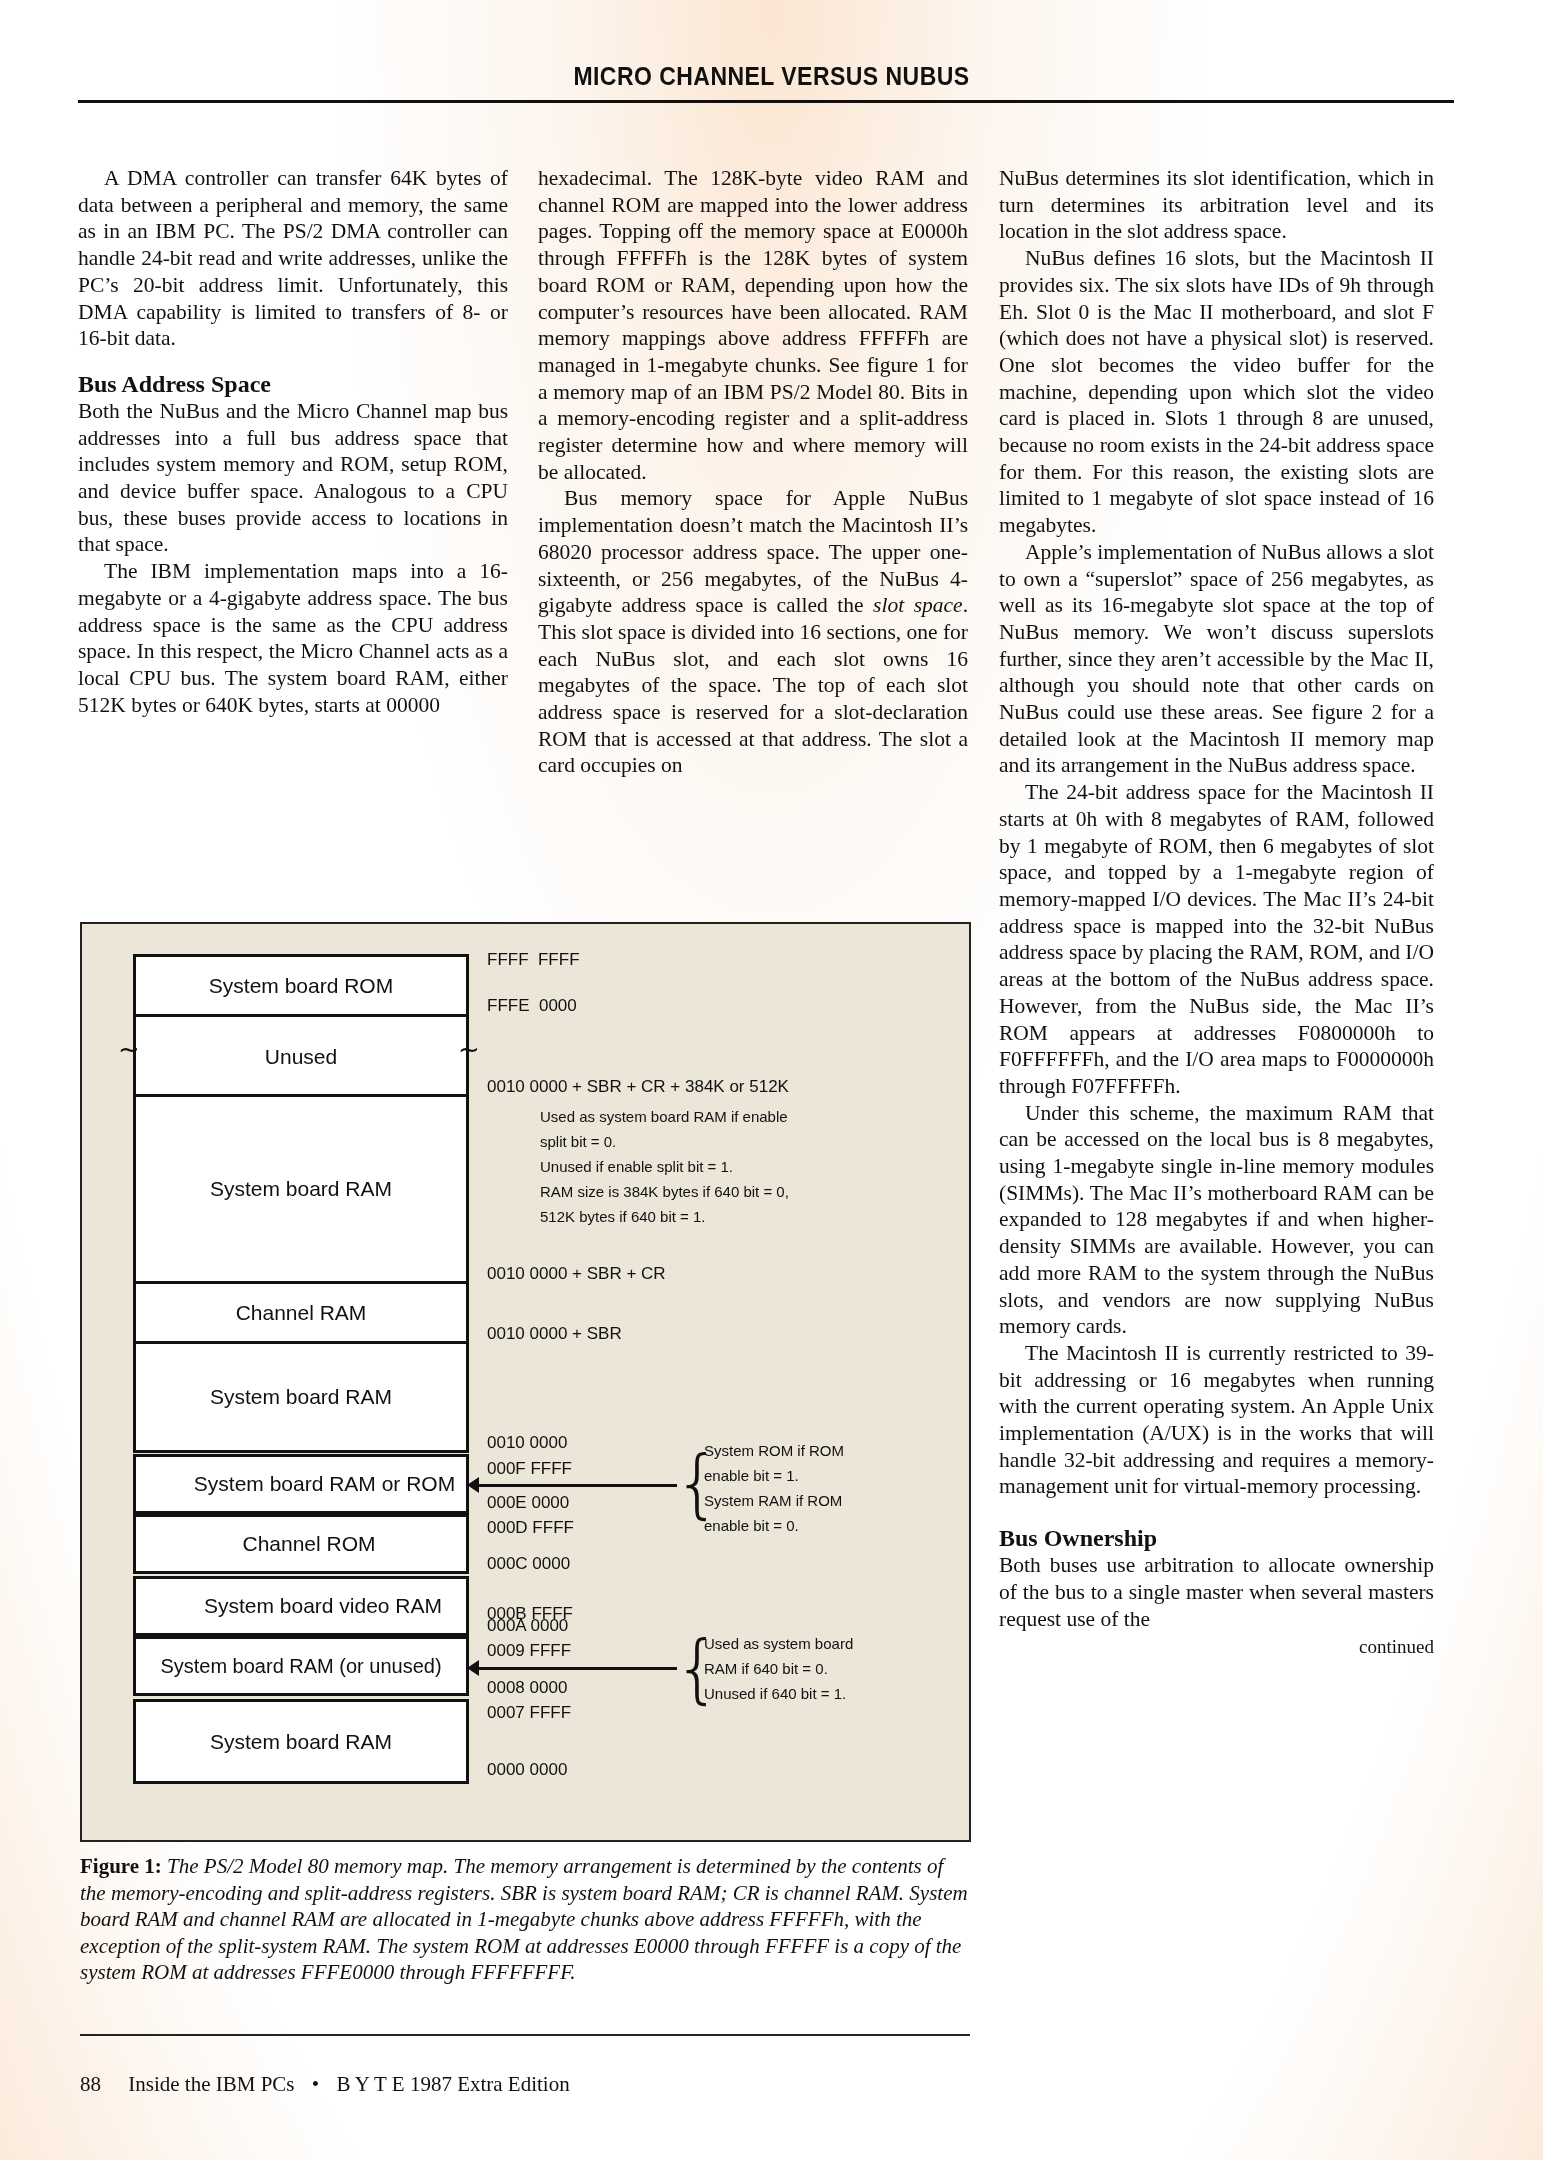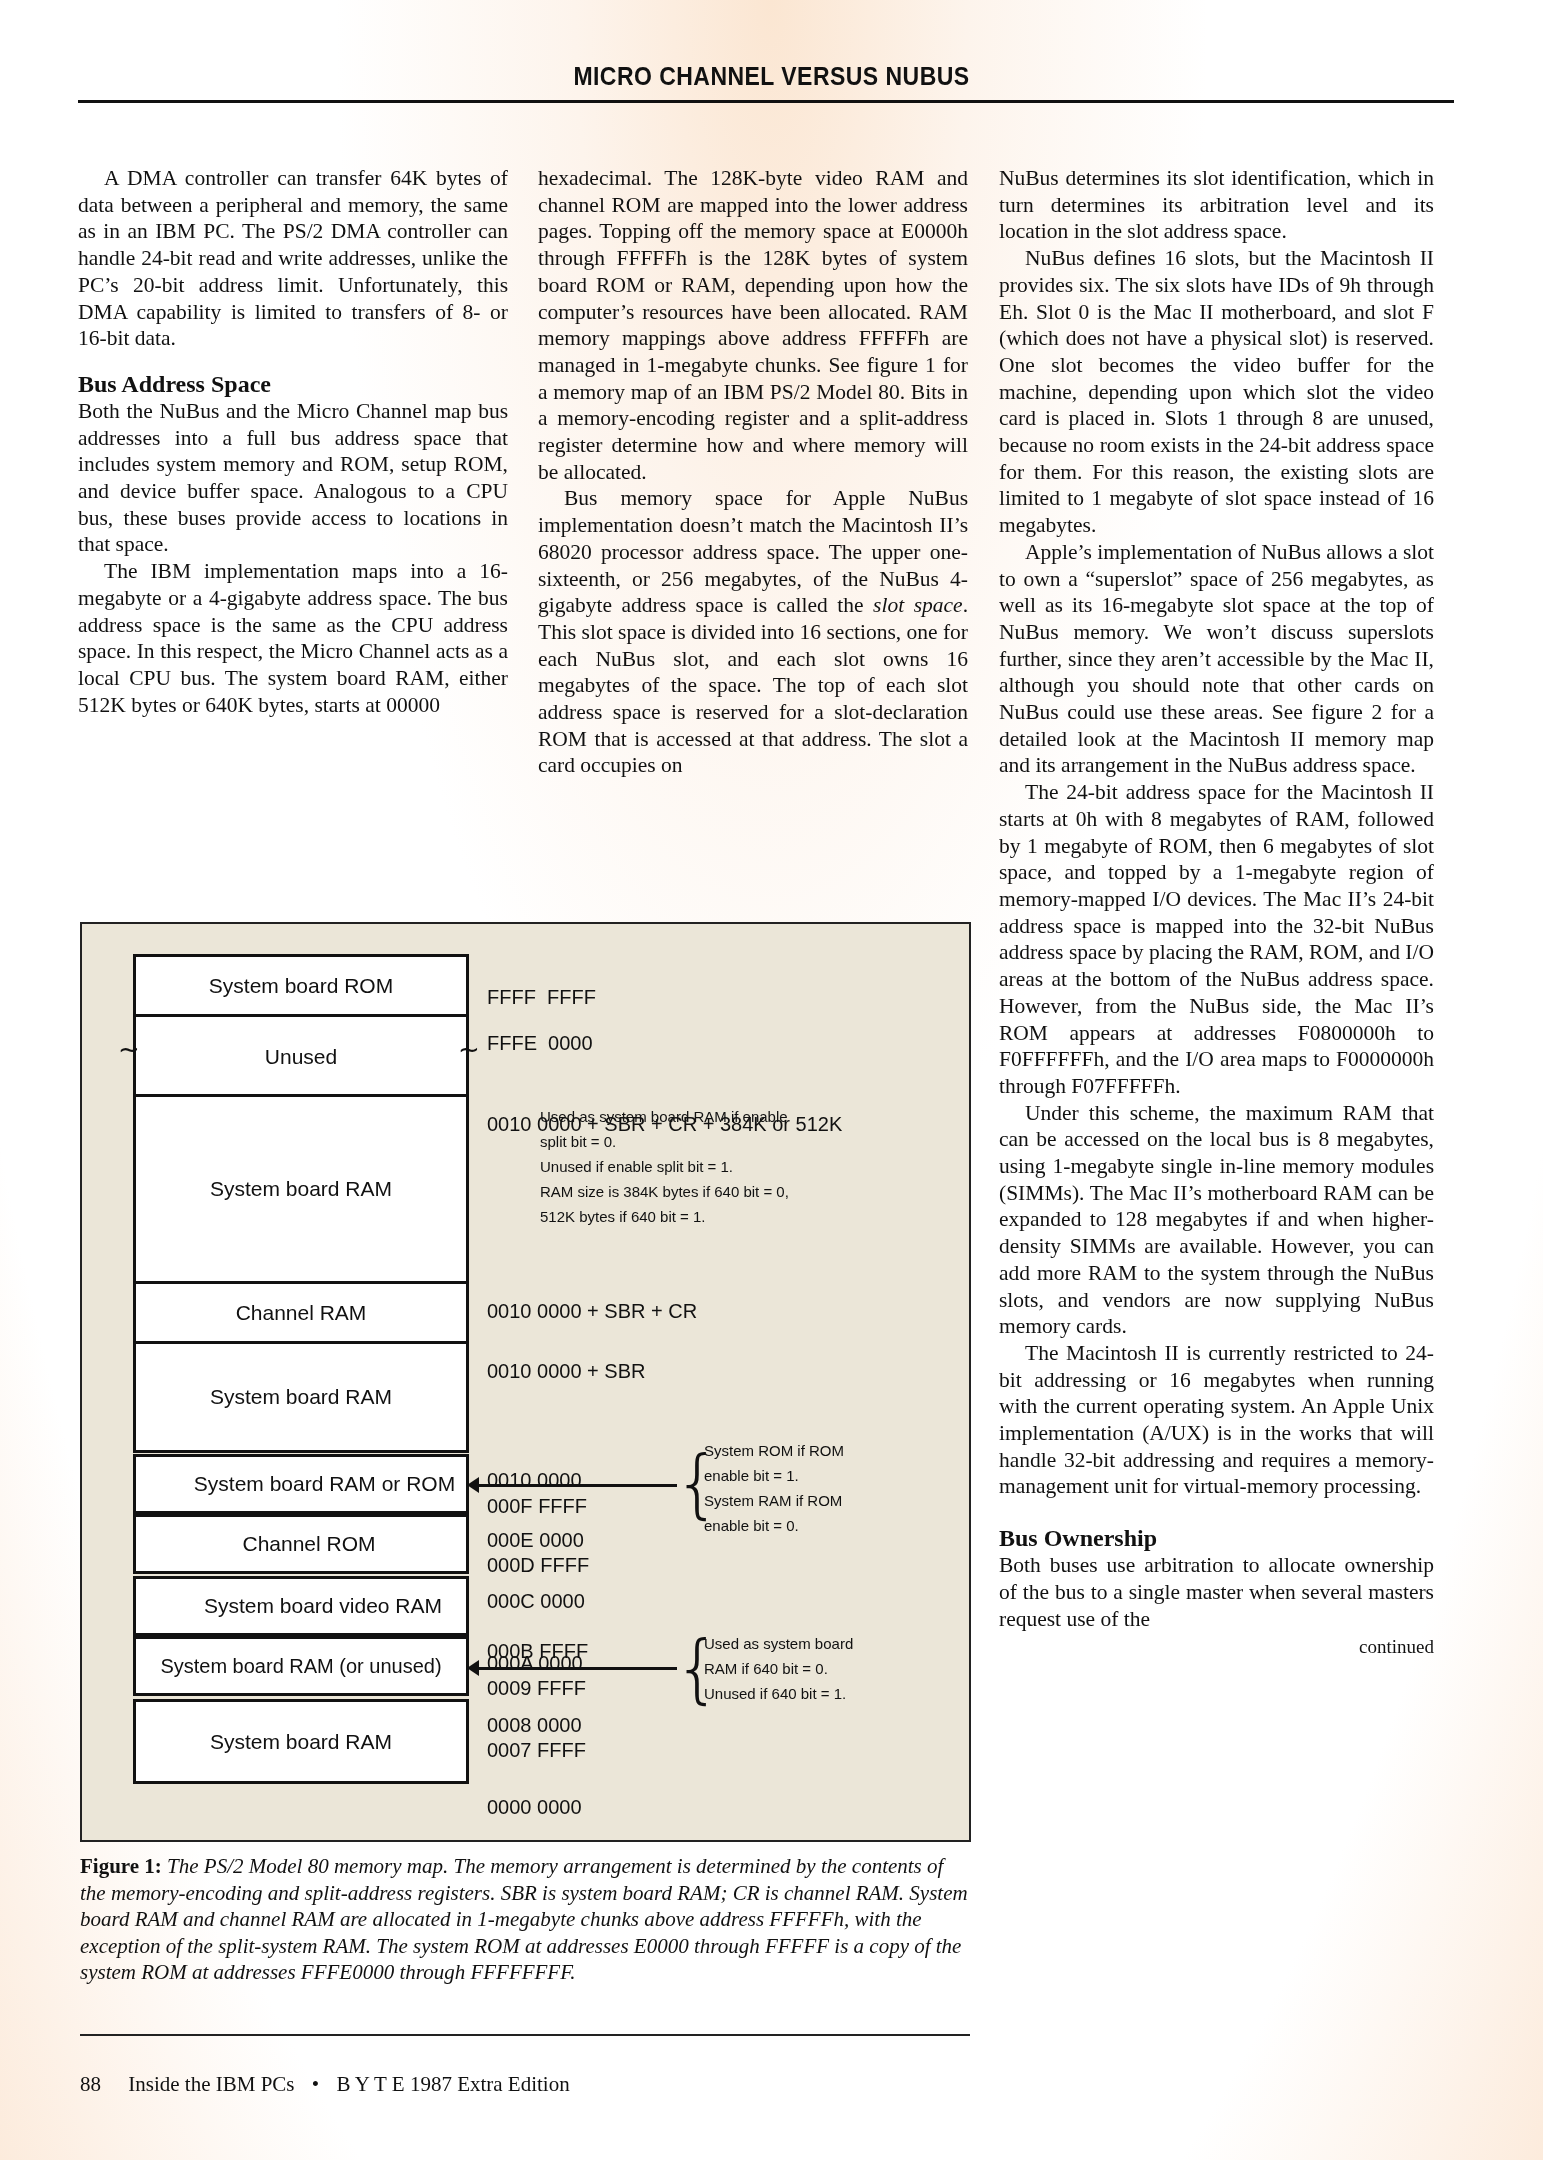--- a/index.html
+++ b/index.html
@@ -25,21 +25,21 @@
   #col3 { left: 999px; width: 435px; }
   .continued { text-align: right; font-size: 19px; margin-top: 2px; }
 
   .figure-box {
     position: absolute; left: 80px; top: 922px; width: 887px; height: 916px;
     border: 2px solid #222; background: #ebe6d8;
   }
   .mm { position: absolute; font-family: "Liberation Sans", "DejaVu Sans", sans-serif; }
   .block { position: absolute; left: 51px; width: 336px; background: #fff; border: 3px solid #111; box-sizing: border-box;
     display: flex; align-items: center; justify-content: center; font-size: 21px; }
-  .addr { position: absolute; left: 405px; font-size: 20px; white-space: nowrap; margin-top: 36px; }
+  .addr { position: absolute; left: 405px; font-size: 17px; white-space: nowrap; }
   .note { position: absolute; font-size: 15px; line-height: 25px; }
   .brace { position: absolute; font-size: 74px; line-height: 74px; font-family: "DejaVu Sans", sans-serif; font-weight: 200; }
   .arrow { position: absolute; height: 3px; background: #111; }
   .arrow::before { content: ""; position: absolute; left: -10px; top: -7px; border-right: 12px solid #111; border-top: 8px solid transparent; border-bottom: 8px solid transparent; }
   .tilde { position: absolute; font-size: 26px; font-family: "DejaVu Sans", sans-serif; }
 
   .caption { position: absolute; left: 80px; top: 1853px; width: 890px; font-size: 21px; line-height: 26.5px; }
   .caption b { font-style: normal; }
   .caption span.it { font-style: italic; }
   .cap-rule { position: absolute; left: 80px; top: 2034px; width: 890px; height: 2px; background: #222; }
@@ -63,21 +63,21 @@
   <p class="noindent">hexadecimal. The 128K-byte video RAM and channel ROM are mapped into the lower address pages. Topping off the memory space at E0000h through FFFFFh is the 128K bytes of system board ROM or RAM, depending upon how the computer’s resources have been allocated. RAM memory mappings above address FFFFFh are managed in 1-megabyte chunks. See figure 1 for a memory map of an IBM PS/2 Model 80. Bits in a memory-encoding register and a split-address register determine how and where memory will be allocated.</p>
   <p><span>Bus memory space for Apple NuBus implementation doesn’t match the Macintosh II’s 68020 processor address space. The upper one-sixteenth, or 256 megabytes, of the NuBus 4-gigabyte address space is called the </span><i>slot space</i><span>. This slot space is divided into 16 sections, one for each NuBus slot, and each slot owns 16 megabytes of the space. The top of each slot address space is reserved for a slot-declaration ROM that is accessed at that address. The slot a card occupies on</span></p>
 </div>
 
 <div id="col3" class="col">
   <p class="noindent">NuBus determines its slot identification, which in turn determines its arbitration level and its location in the slot address space.</p>
   <p>NuBus defines 16 slots, but the Macintosh II provides six. The six slots have IDs of 9h through Eh. Slot 0 is the Mac II motherboard, and slot F (which does not have a physical slot) is reserved. One slot becomes the video buffer for the machine, depending upon which slot the video card is placed in. Slots 1 through 8 are unused, because no room exists in the 24-bit address space for them. For this reason, the existing slots are limited to 1 megabyte of slot space instead of 16 megabytes.</p>
   <p>Apple’s implementation of NuBus allows a slot to own a “superslot” space of 256 megabytes, as well as its 16-megabyte slot space at the top of NuBus memory. We won’t discuss superslots further, since they aren’t accessible by the Mac II, although you should note that other cards on NuBus could use these areas. See figure 2 for a detailed look at the Macintosh II memory map and its arrangement in the NuBus address space.</p>
   <p>The 24-bit address space for the Macintosh II starts at 0h with 8 megabytes of RAM, followed by 1 megabyte of ROM, then 6 megabytes of slot space, and topped by a 1-megabyte region of memory-mapped I/O devices. The Mac II’s 24-bit address space is mapped into the 32-bit NuBus address space by placing the RAM, ROM, and I/O areas at the bottom of the NuBus address space. However, from the NuBus side, the Mac II’s ROM appears at addresses F0800000h to F0FFFFFFh, and the I/O area maps to F0000000h through F07FFFFFh.</p>
   <p>Under this scheme, the maximum RAM that can be accessed on the local bus is 8 megabytes, using 1-megabyte single in-line memory modules (SIMMs). The Mac II’s motherboard RAM can be expanded to 128 megabytes if and when higher-density SIMMs are available. However, you can add more RAM to the system through the NuBus slots, and vendors are now supplying NuBus memory cards.</p>
-  <p>The Macintosh II is currently restricted to 24-bit addressing or 16 megabytes when running with the current operating system. An Apple Unix implementation (A/UX) is in the works that will handle 32-bit addressing and requires a memory-management unit for virtual-memory processing.</p>
+  <p>The Macintosh II is currently restricted to 39-bit addressing or 16 megabytes when running with the current operating system. An Apple Unix implementation (A/UX) is in the works that will handle 32-bit addressing and requires a memory-management unit for virtual-memory processing.</p>
   <h3 style="margin-top:24px">Bus Ownership</h3>
   <p class="noindent">Both buses use arbitration to allocate ownership of the bus to a single master when several masters request use of the</p>
   <div class="continued">continued</div>
 </div>
 
 <div class="figure-box">
   <div class="mm block" style="top:30px;height:63px;">System board ROM</div>
   <div class="mm block" style="top:93px;height:80px;border-top:none;border-bottom:none;">Unused</div>
   <div class="tilde" style="left:36px;top:110px;">~</div>
   <div class="tilde" style="left:376px;top:110px;">~</div>

